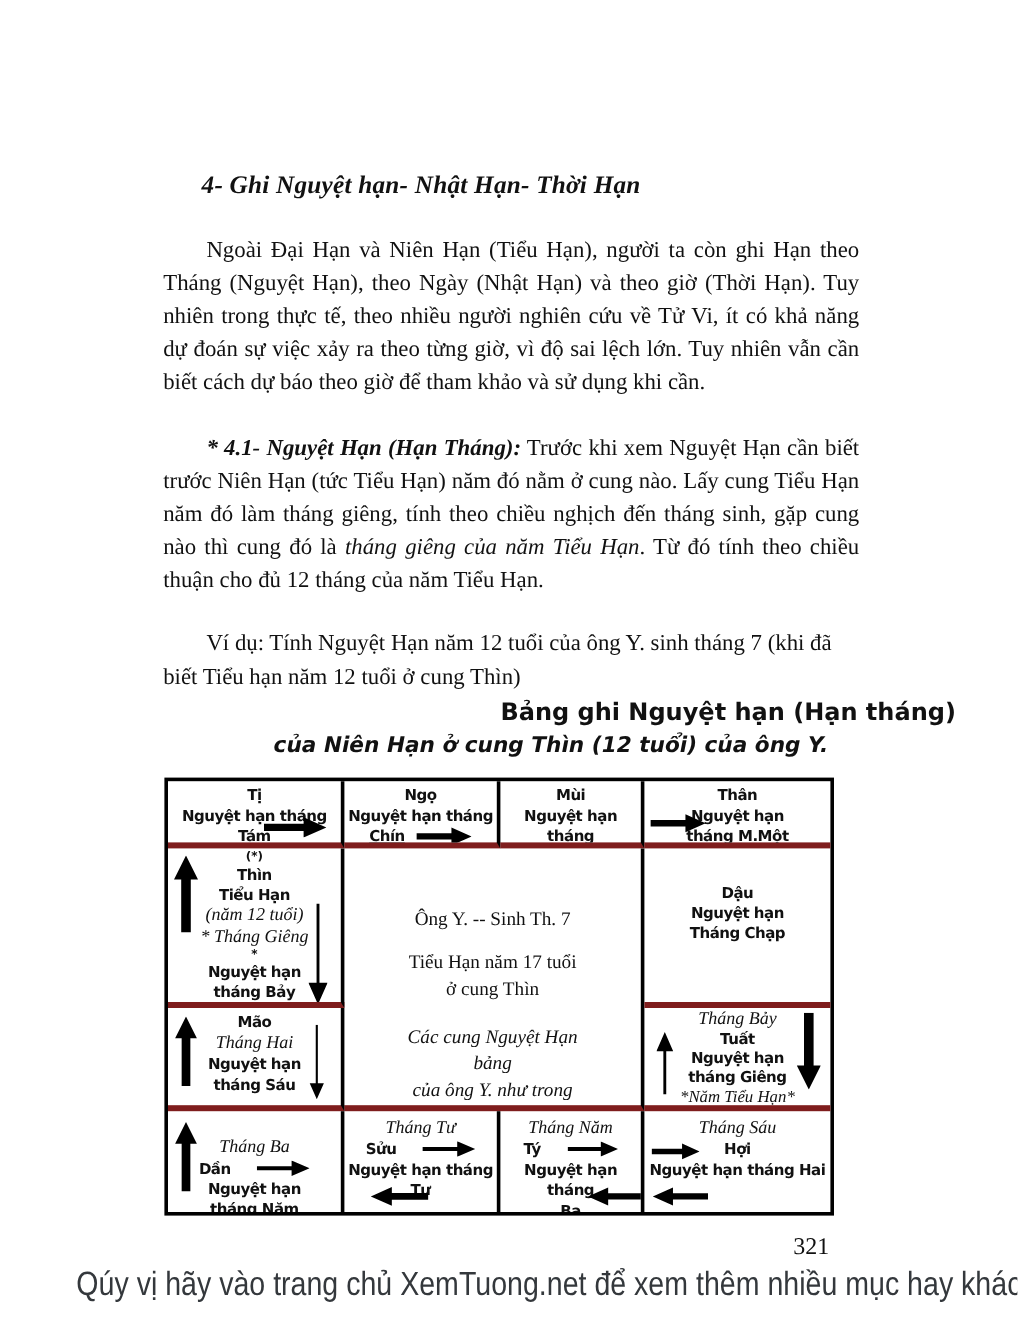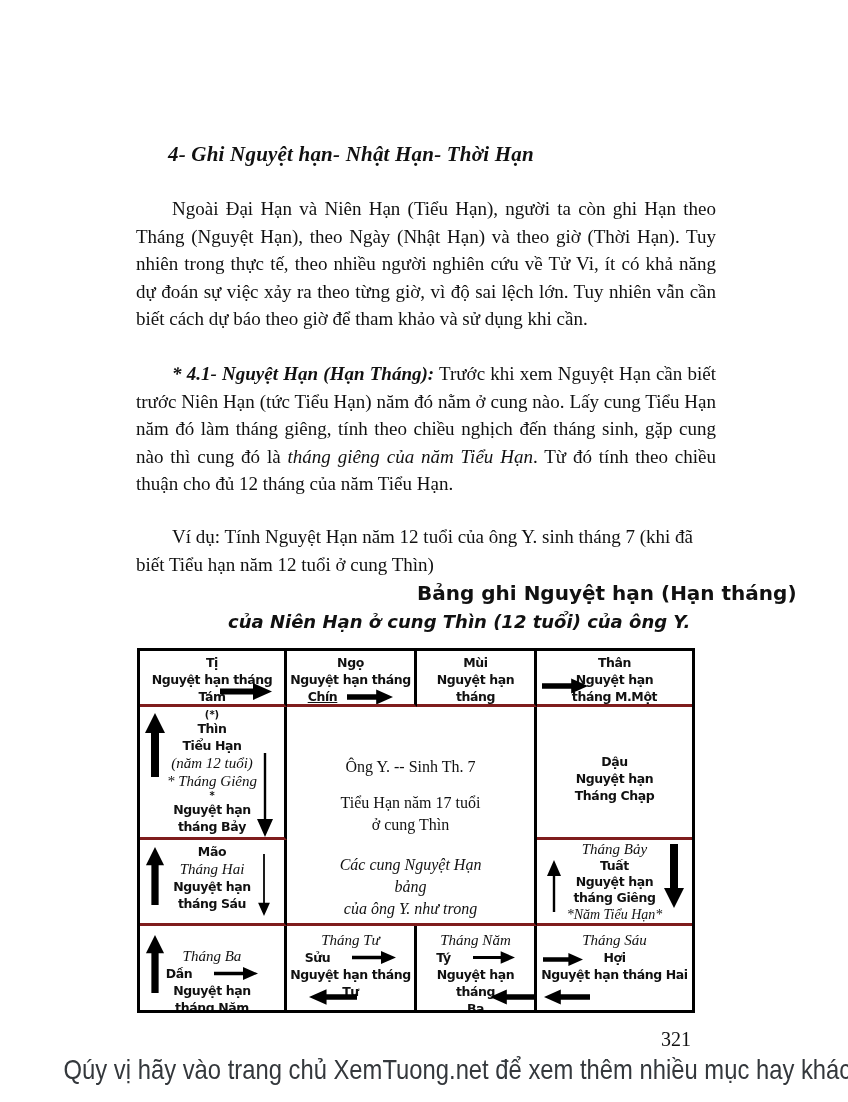--- a/index.html
+++ b/index.html
@@ -36,21 +36,21 @@
   .chart {
     position:absolute; top:648px; left:137px;
     width:558px; height:365px; box-sizing:border-box;
     border:3px solid #000;
     display:grid;
     grid-template-columns:147px 130px 120px 155px;
     grid-template-rows:56px 133px 86px 84px;
   }
   .cell {
     position:relative; box-sizing:border-box; overflow:hidden;
-    border-right:3px solid #000; border-bottom:3px solid #7f1d1d;
+    border-right:3px solid #000; border-bottom:5px solid #7f1d1d;
     text-align:center; padding-top:3px;
   }
   .cell.nr { border-right:none; }
   .cell.nb { border-bottom:none; }
   .bl { font:bold 12.5px/17px "DejaVu Sans", sans-serif; letter-spacing:-.4px; }
   .st { font:bold 10px/11px "DejaVu Sans", sans-serif; }
   .it { font:italic 15px/18px "Liberation Serif", serif; }
   .it2 { font:italic 14px/17px "Liberation Serif", serif; }
   .nameline { display:flex; align-items:center; justify-content:center; gap:22px; }
   .arrline { display:flex; align-items:center; justify-content:center; gap:10px;text-decoration:underline; }
@@ -147,21 +147,21 @@
 
       <div class="cell ctr" style="grid-column:2 / span 2;grid-row:2 / span 2">
         <div class="c1">Ông Y. -- Sinh Th. 7</div>
         <div class="c2">Tiểu Hạn năm 17 tuổi</div>
         <div>ở cung Thìn</div>
         <div class="ci1">Các cung Nguyệt Hạn</div>
         <div class="ci">bảng</div>
         <div class="ci">của ông Y. như trong</div>
       </div>
 
-      <div class="cell nr" style="grid-column:4;grid-row:2;padding-top:46px">
+      <div class="cell nr" style="grid-column:4;grid-row:2;padding-top:28px">
         <div class="bl">Dậu</div>
         <div class="bl">Nguyệt hạn</div>
         <div class="bl">Tháng Chạp</div>
       </div>
 
       <div class="cell" style="grid-column:1;grid-row:3">
         <div class="bl">Mão</div>
         <div class="it">Tháng Hai</div>
         <div class="bl">Nguyệt hạn</div>
         <div class="bl">tháng Sáu</div>

